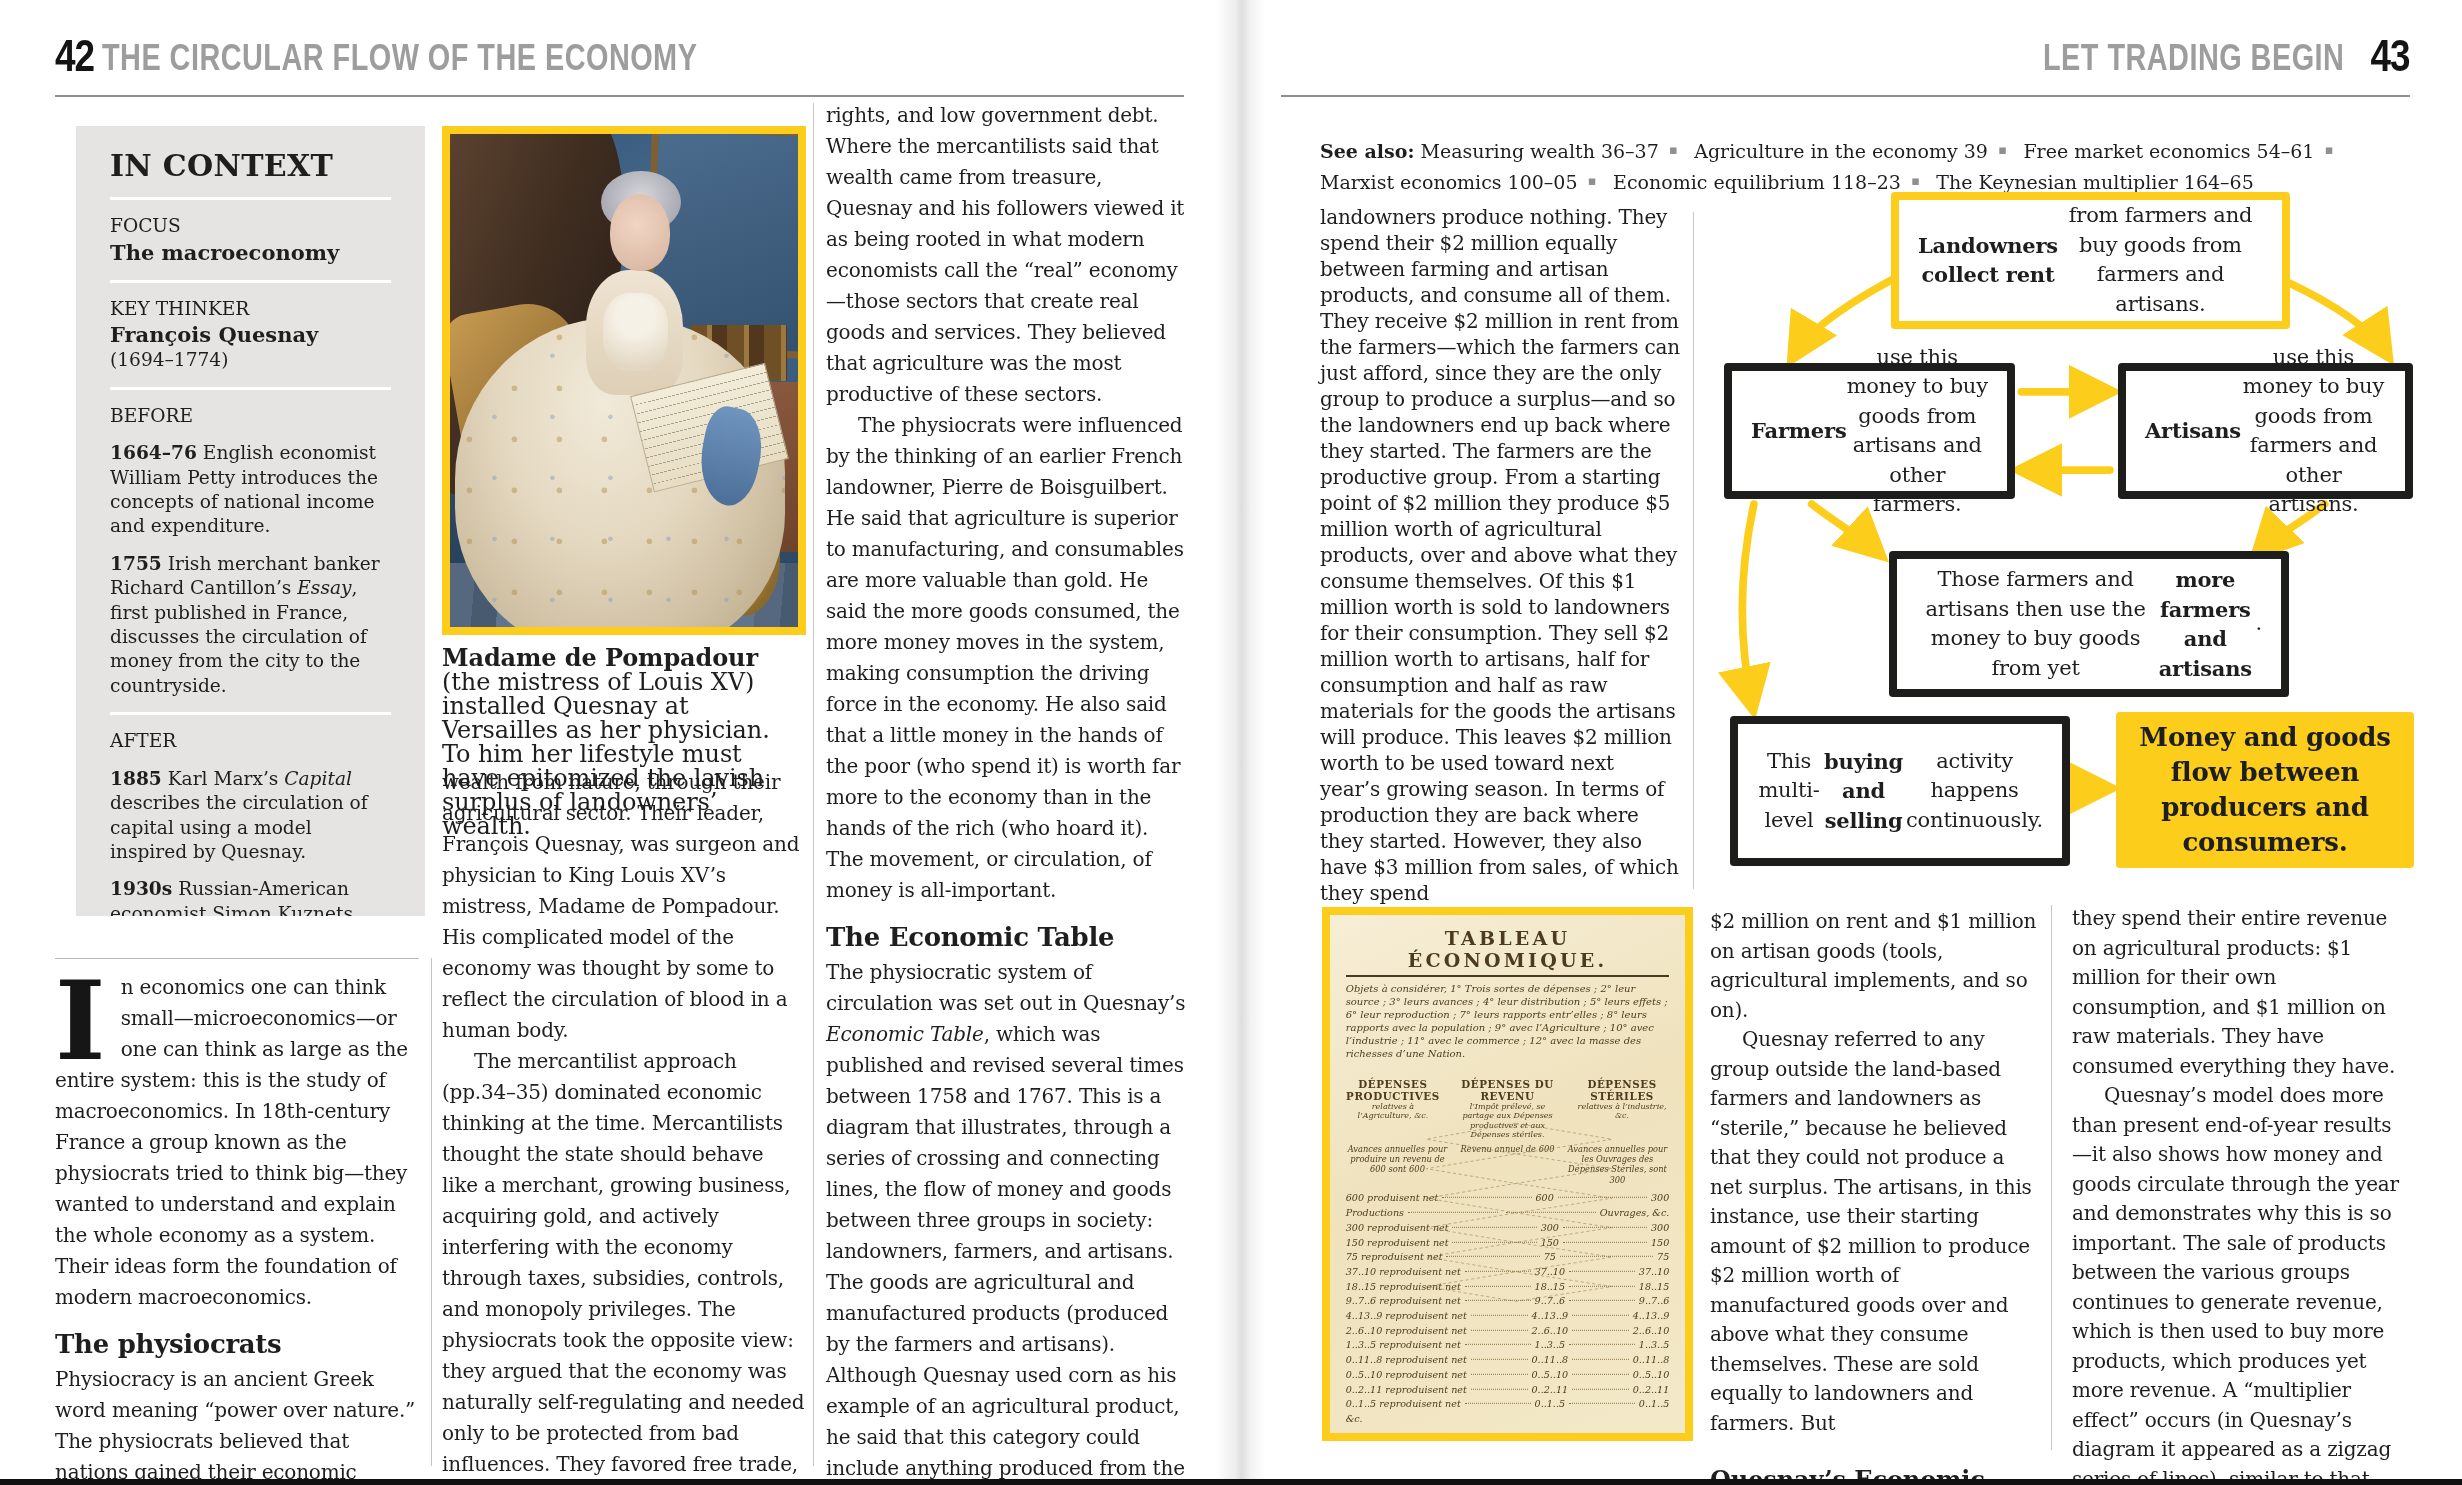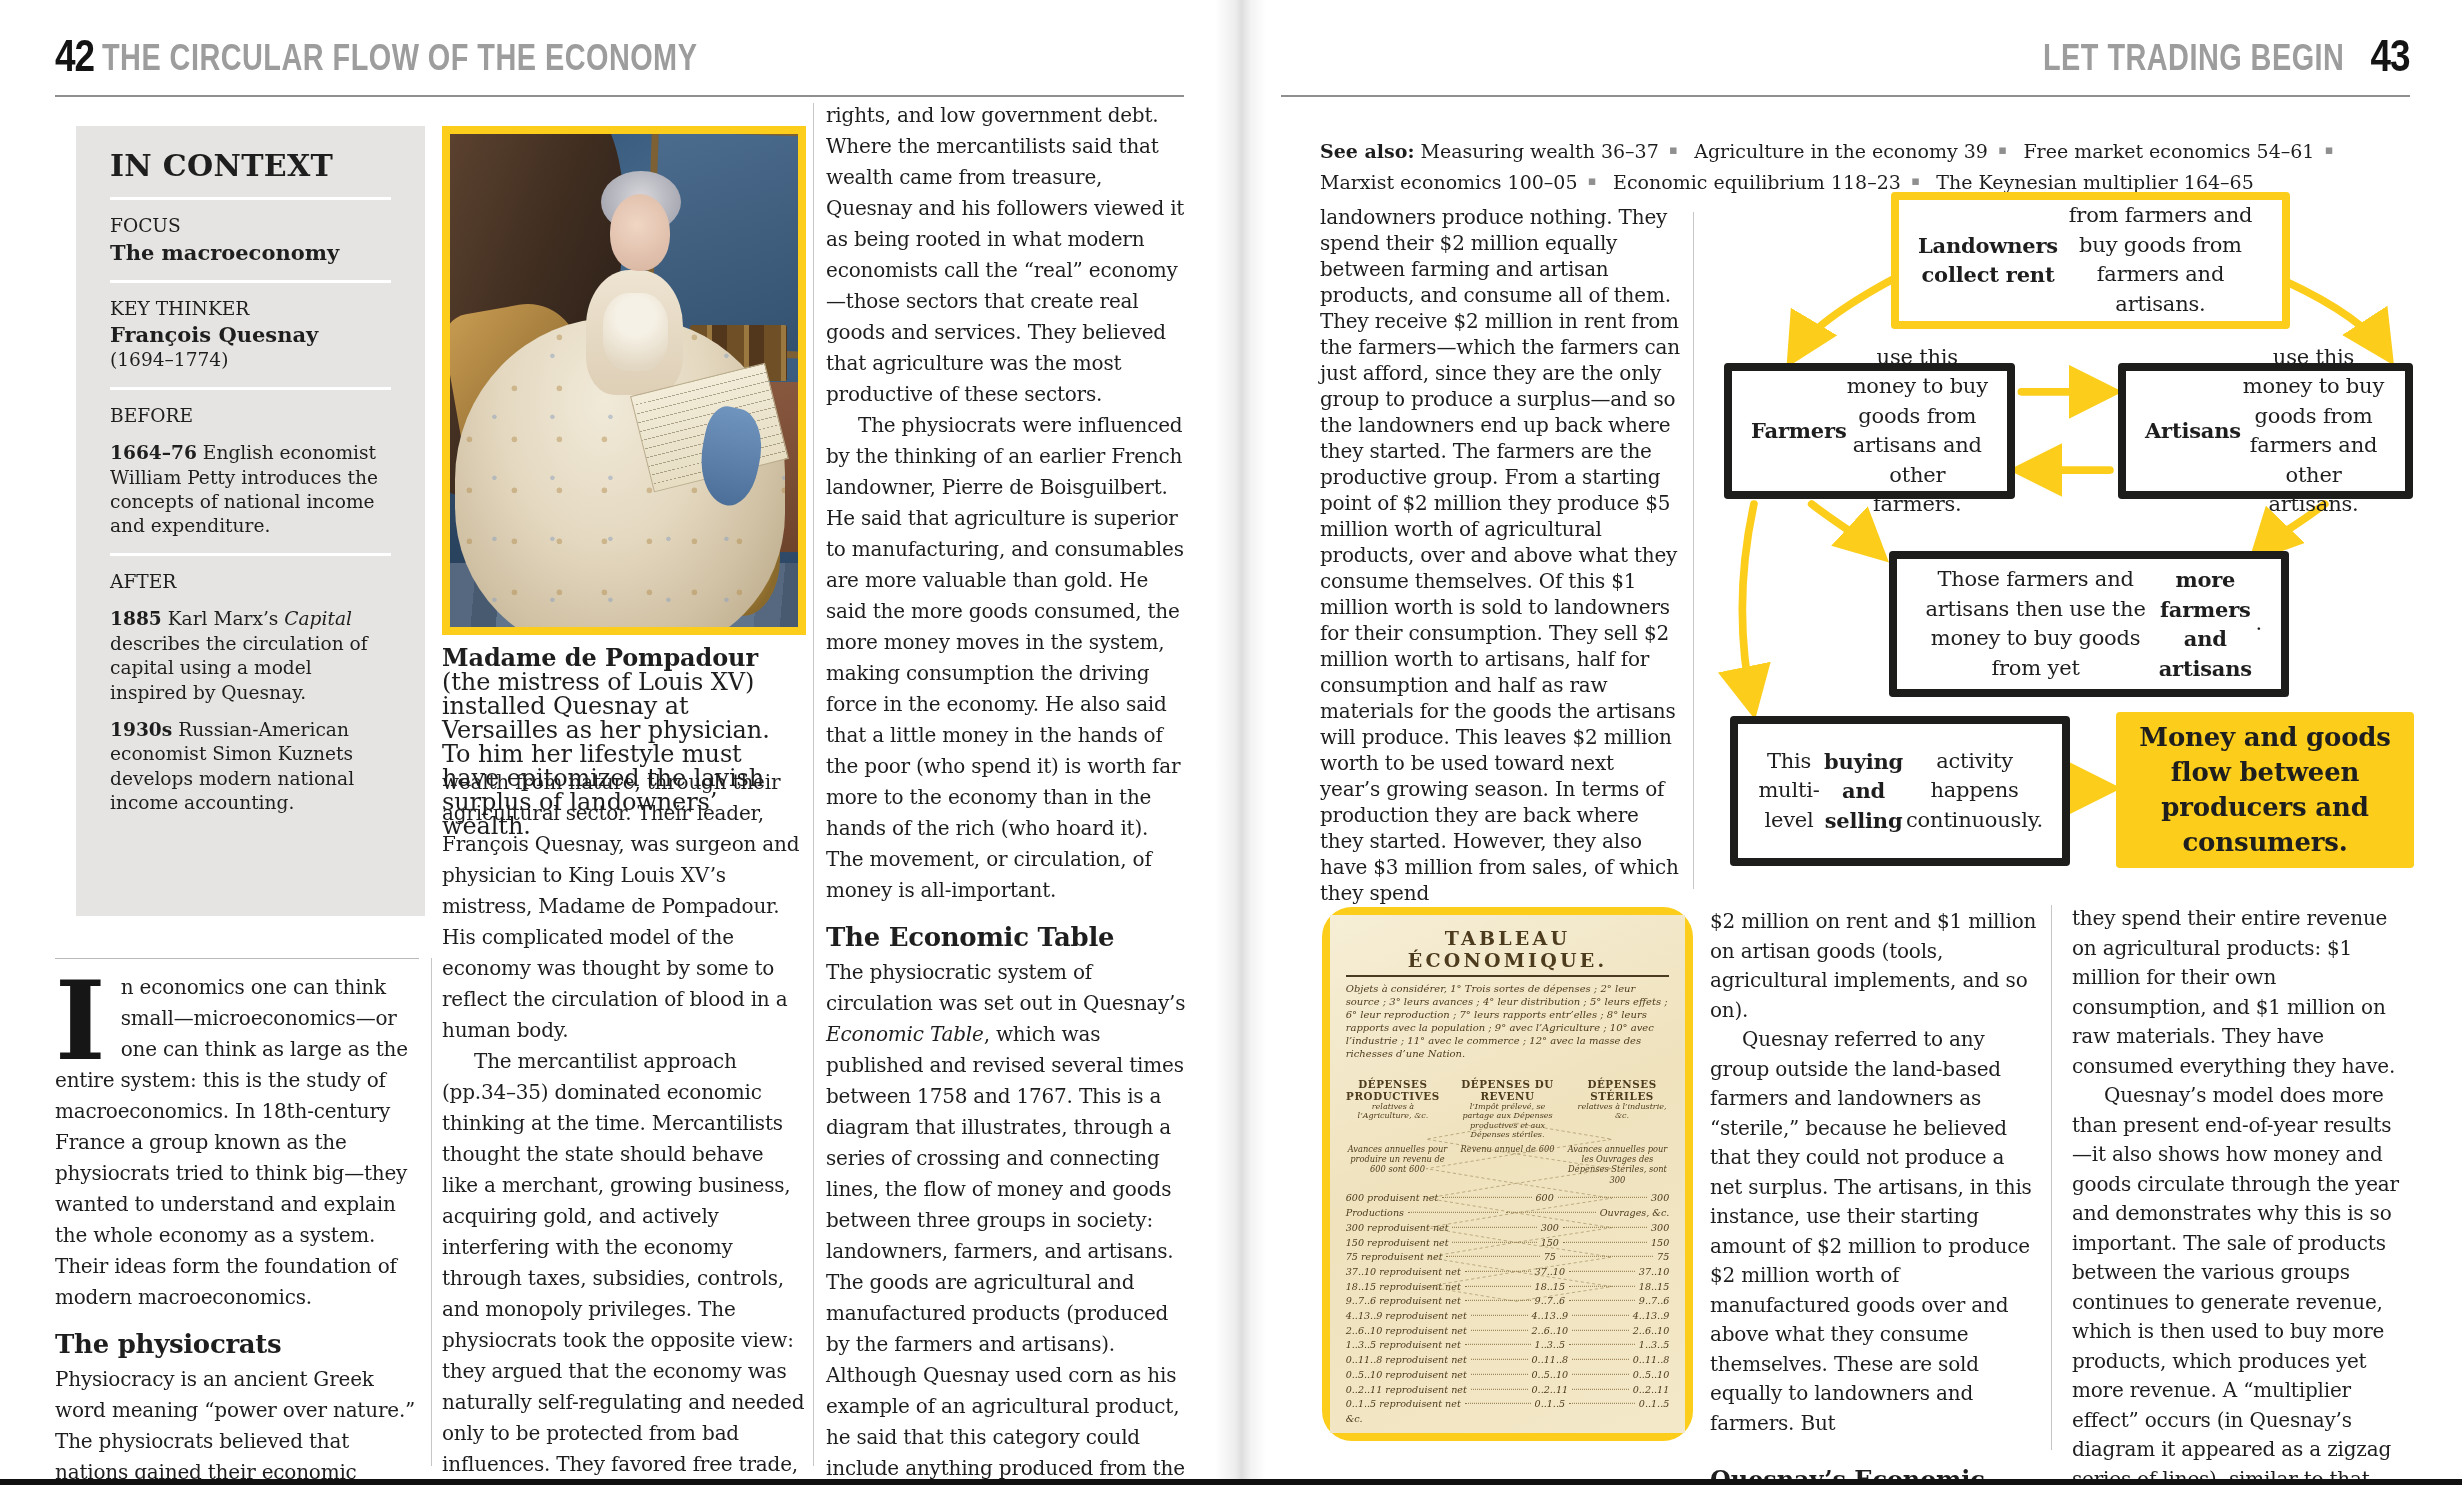--- a/index.html
+++ b/index.html
@@ -84,21 +84,21 @@
   .diagram{position:absolute;left:1693px;top:180px;width:744px;height:709px;}
   .diagram svg{position:absolute;left:0;top:0;}
   .dbox{position:absolute;box-sizing:border-box;border:8.3px solid #1d1d1b;border-radius:3.8px;background:#fff;
         display:flex;align-items:center;justify-content:center;text-align:center;
         padding:13px 19px;font-size:21px;line-height:29.5px;letter-spacing:-0.2px;}
   .dbox.ybord{border-color:#fcce1b;}
   .dbox.yfill{border:none;background:#fcce1b;font-weight:bold;font-size:26px;line-height:35px;}
 
   
   .tableau{position:absolute;left:1322px;top:907px;width:371px;height:534px;background:#fcce1b;
-           padding:8.3px;box-sizing:border-box;border-radius:30px;}
+           padding:8.3px;box-sizing:border-box;}
   .paper{position:relative;width:100%;height:100%;box-sizing:border-box;padding:11.5px 15.4px;overflow:hidden;
          color:#4d3b1d;background:linear-gradient(155deg,#f6eed6 0%,#efe2bd 45%,#f3e8c8 100%);}
   .tab-title{text-align:center;font-size:19px;letter-spacing:3.2px;font-weight:bold;
              border-bottom:2.6px double #4a3a20;padding-bottom:3.8px;margin-bottom:5.1px;}
   .tab-intro{font-size:10px;line-height:13px;font-style:italic;margin-bottom:18px;}
   .tab-heads{display:flex;gap:20px;text-align:center;margin-bottom:2.6px;}
   .tab-heads>div{flex:1;}
   .th-main{font-size:10.3px;font-weight:bold;letter-spacing:0.6px;}
   .th-note{font-size:8px;line-height:9.6px;font-style:italic;}
   .tab-avances{display:flex;gap:6.4px;text-align:center;font-size:8.3px;line-height:10.3px;font-style:italic;margin:3.8px 0 6.4px;}
@@ -130,20 +130,21 @@
     <div class="ctx-rule"></div>
     <div class="ctx-label">FOCUS</div>
     <div class="ctx-strong">The macroeconomy</div>
     <div class="ctx-rule"></div>
     <div class="ctx-label">KEY THINKER</div>
     <div class="ctx-strong">François Quesnay</div>
     <div class="ctx-label">(1694–1774)</div>
     <div class="ctx-rule"></div>
     <div class="ctx-label">BEFORE</div>
     <div class="ctx-item"><span class="b">1664–76</span><span> English economist William Petty introduces the concepts of national income and expenditure.</span></div>
+    <div class="ctx-item"><span class="b">1755</span><span> Irish merchant banker Richard Cantillon’s </span><span class="i">Essay</span><span>, first published in France, discusses the circulation of money from the city to the countryside.</span></div>
     <div class="ctx-rule"></div>
     <div class="ctx-label">AFTER</div>
     <div class="ctx-item"><span class="b">1885</span><span> Karl Marx’s </span><span class="i">Capital</span><span> describes the circulation of capital using a model inspired by Quesnay.</span></div>
     <div class="ctx-item"><span class="b">1930s</span><span> Russian-American economist Simon Kuznets develops modern national income accounting.</span></div>
   </div>
 
   <div class="hairline" style="left:55px;top:958px;width:364px;"></div>
   <div class="bodycol" style="left:55px;top:972px;width:364px;">
     <p><span class="dropcap">I</span><span>n economics one can think small—microeconomics—or one can think as large as the entire system: this is the study of macroeconomics. In 18th-century France a group known as the physiocrats tried to think big—they wanted to understand and explain the whole economy as a system. Their ideas form the foundation of modern macroeconomics.</span></p>
     <div class="subhead">The physiocrats</div>

